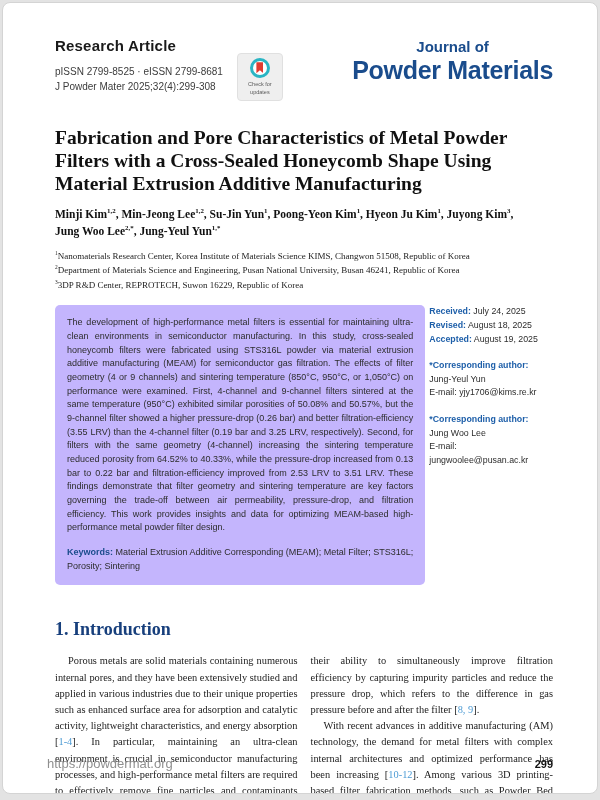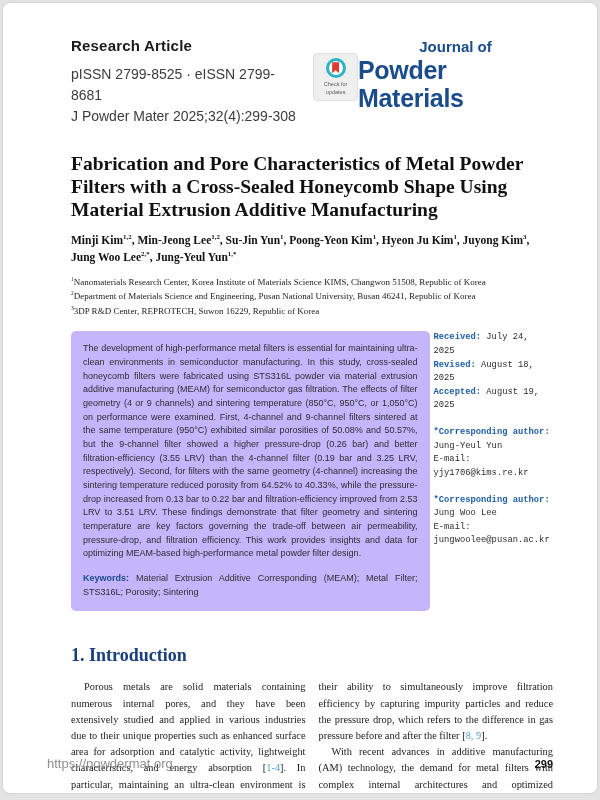--- a/index.html
+++ b/index.html
@@ -3,27 +3,27 @@
 <meta charset="utf-8">
 <style>
   * { margin:0; padding:0; box-sizing:border-box; }
   html,body { width:600px; height:800px; }
   body { background:#e3e3e3; font-family:"Liberation Sans", sans-serif; position:relative; }
   .page {
     position:absolute; left:2px; top:2px; width:596px; height:792px;
     background:#ffffff; border:1px solid #d4d4d4; border-radius:8px;
     overflow:hidden;
   }
-  .content { padding:34px 44px 0 68px; position:relative; height:100%; }
+  .content { padding:34px 44px 0 52px; position:relative; height:100%; }
 
   
   .header-row { display:flex; align-items:flex-start; }
   .header-left {}
   .article-type { font-size:15px; font-weight:bold; color:#1a1a1a; letter-spacing:0.2px; }
-  .issn-block { margin-top:10px; font-size:14px; color:#3c3c3c; line-height:1.5; }
+  .issn-block { margin-top:10px; font-size:10px; color:#3c3c3c; line-height:1.5; }
   .crossmark {
     margin-left:14px; margin-top:16px; width:46px; height:48px;
     background:#efefef; border:1px solid #e0e0e0; border-radius:4px;
     display:flex; flex-direction:column; align-items:center; justify-content:center;
     cursor:pointer;
   }
   .cm-circle {
     width:20px; height:20px; border-radius:50%;
     border:3px solid #2ab5c4; background:#fff;
     display:flex; align-items:flex-start; justify-content:center;
@@ -51,21 +51,21 @@
 
   
   .abs-row { display:flex; margin-top:13px; align-items:flex-start; }
   .abstract-box {
     width:388px; background:#c4b5fd; border-radius:5px; padding:11px 12px 12px 12px;
     font-size:9px; line-height:1.52; color:#2d2d2d; text-align:justify;
   }
   .abstract-text {}
   .keywords { margin-top:11px; }
   .kw-label { font-weight:bold; color:#1a4c8c; }
-  .sidebar { margin-left:4px; width:130px; font-size:8.8px; line-height:1.55; color:#2d2d2d;font-family:Liberation Mono, monospace; }
+  .sidebar { margin-left:4px; width:130px; font-size:8.8px; line-height:1.55; color:#2d2d2d; }
   .sb-label { font-weight:bold; color:#1e5fa9; }
   .sb-block { margin-bottom:13px; }
   .sb-corr-label { font-weight:bold; color:#1e5fa9; }
   .sb-email { cursor:pointer; }
 
   
   .section-heading {
     margin-top:34px; font-family:"Liberation Serif", serif; font-weight:bold;
     font-size:18px; color:#173f7c;
   }

